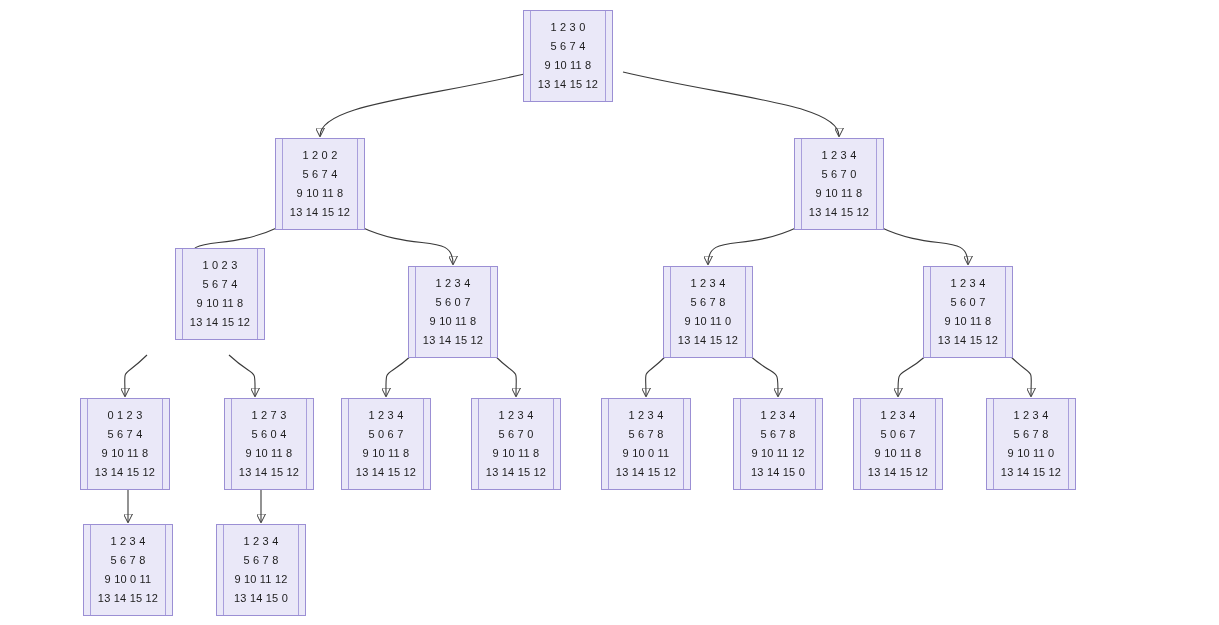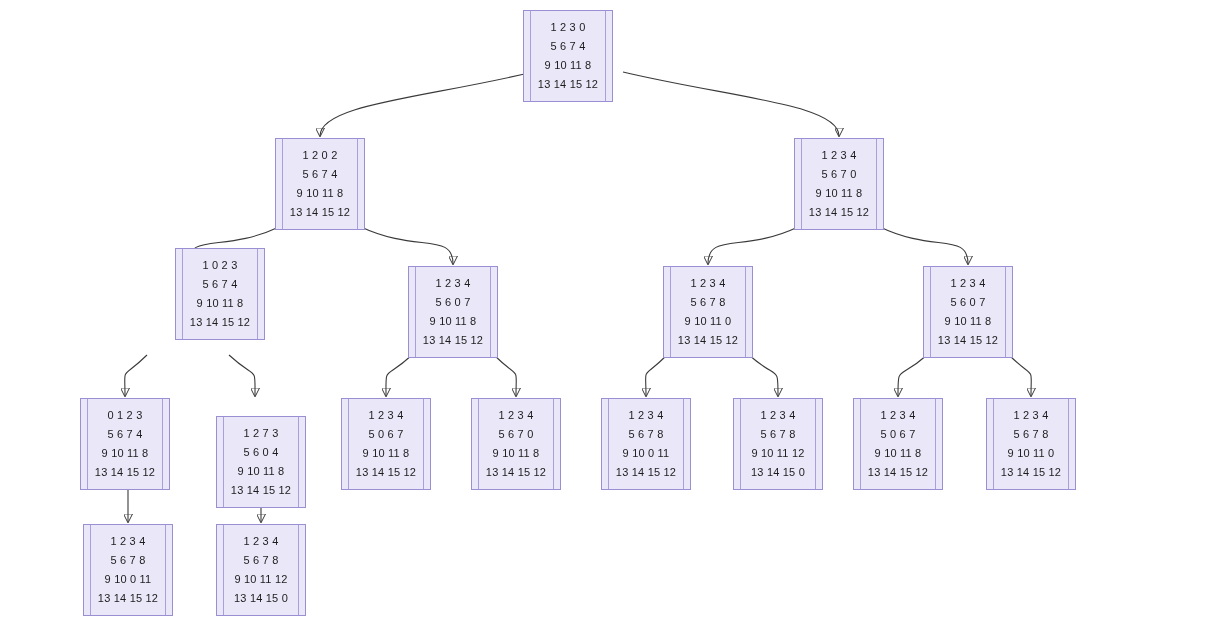--- a/index.html
+++ b/index.html
@@ -139,21 +139,21 @@
     <div class="node" style="left: 80px; top: 398px; justify-content: center;">
       <div class="side left"></div>
       <div class="mid">
         <div class="row">0 1 2 3</div>
         <div class="row">5 6 7 4</div>
         <div class="row">9 10 11 8</div>
         <div class="row">13 14 15 12</div>
       </div>
       <div class="side right"></div>
     </div>
-    <div class="node" style="left: 216px; top: 398px; margin-top: 18px;">
+    <div class="node" style="left: 224px; top: 398px;">
       <div class="side left"></div>
       <div class="mid">
         <div class="row">1 2 7 3</div>
         <div class="row">5 6 0 4</div>
         <div class="row">9 10 11 8</div>
         <div class="row">13 14 15 12</div>
       </div>
       <div class="side right"></div>
     </div>
     <div class="node" style="left: 341px; top: 398px;">

